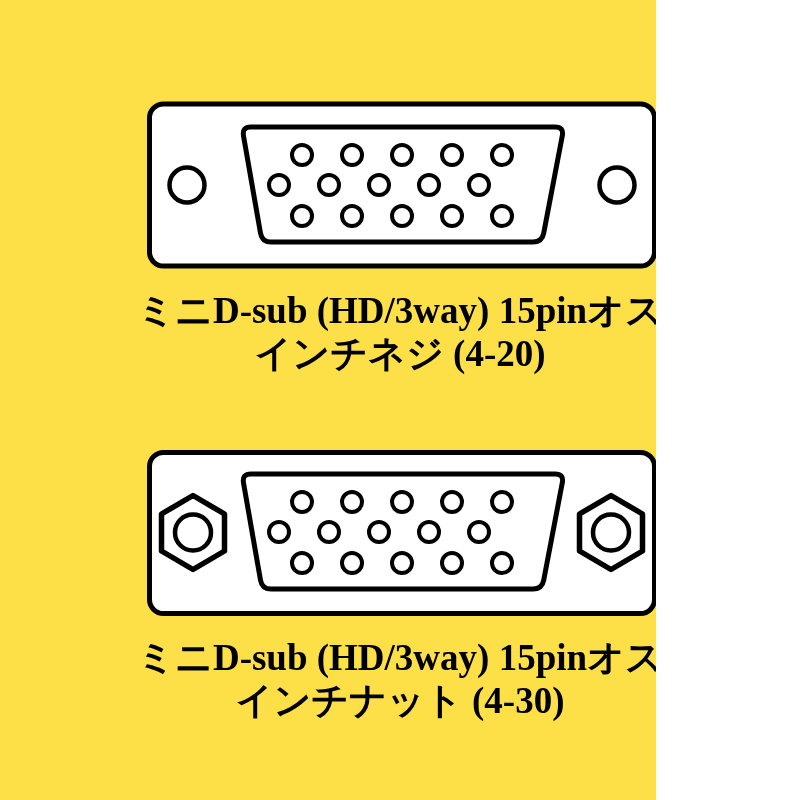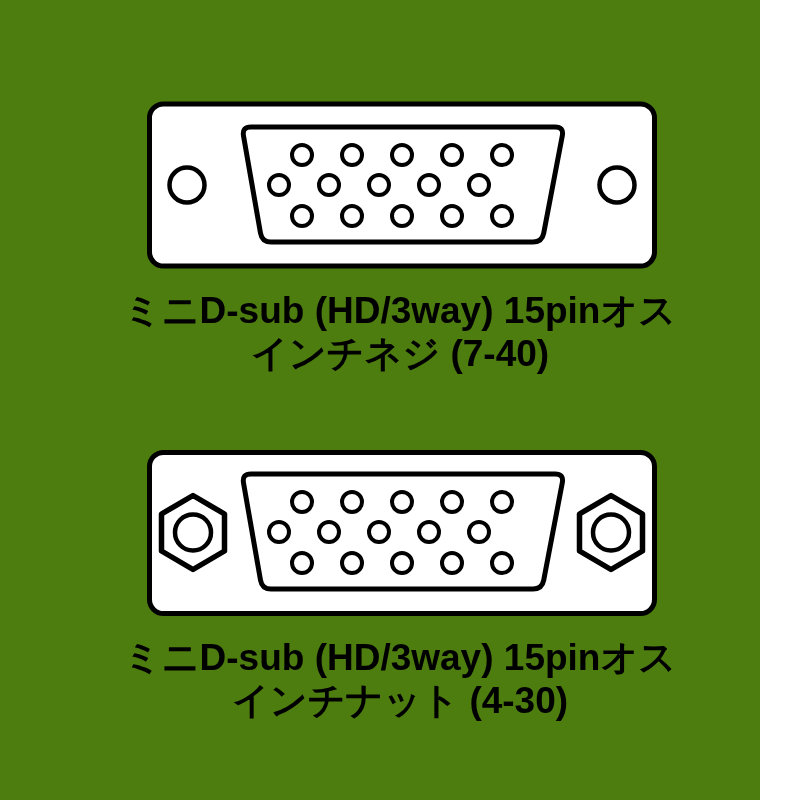--- a/index.html
+++ b/index.html
@@ -2,25 +2,25 @@
 <html><head>
 <meta charset="utf-8">
 <style>
   html, body {
     margin: 0;
     padding: 0;
     background: #ffffff;
   }
   .figure {
     position: relative;
-    width: 760px;
+    width: 656px;
     height: 800px;
-    background: #4d7c0f;
+    background: #fde047;
     overflow: hidden;
-    font-family: Liberation Sans, sans-serif;
+    font-family: Liberation Serif, serif;
   }
   svg.diagram-layer {
     position: absolute;
     left: 0;
     top: 0;
   }
   
   .body-outline {
     fill: #ffffff;
     stroke: #000000;
@@ -124,21 +124,21 @@
           <circle cx="352" cy="563" r="10"></circle>
           <circle cx="402" cy="563" r="10"></circle>
           <circle cx="452" cy="563" r="10"></circle>
           <circle cx="502" cy="563" r="10"></circle>
         </g>
     </g>
   </svg>
 
   <div class="caption caption-top">
     <div>ミニD-sub (HD/3way) 15pinオス</div>
-    <div>インチネジ (7-40)</div>
+    <div>インチネジ (4-20)</div>
   </div>
 
   <div class="caption caption-bottom">
     <div>ミニD-sub (HD/3way) 15pinオス</div>
     <div>インチナット (4-30)</div>
   </div>
 
 </div>
 
 </body></html>

